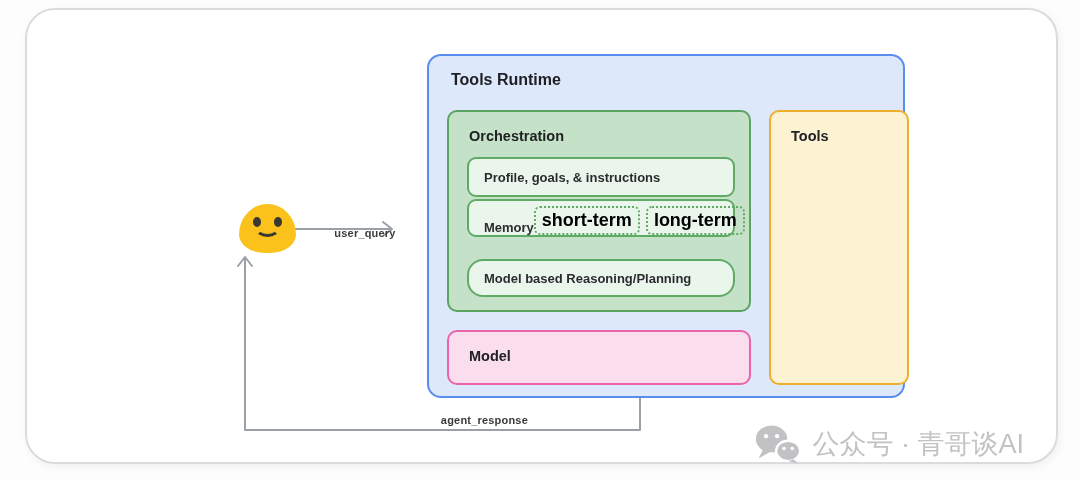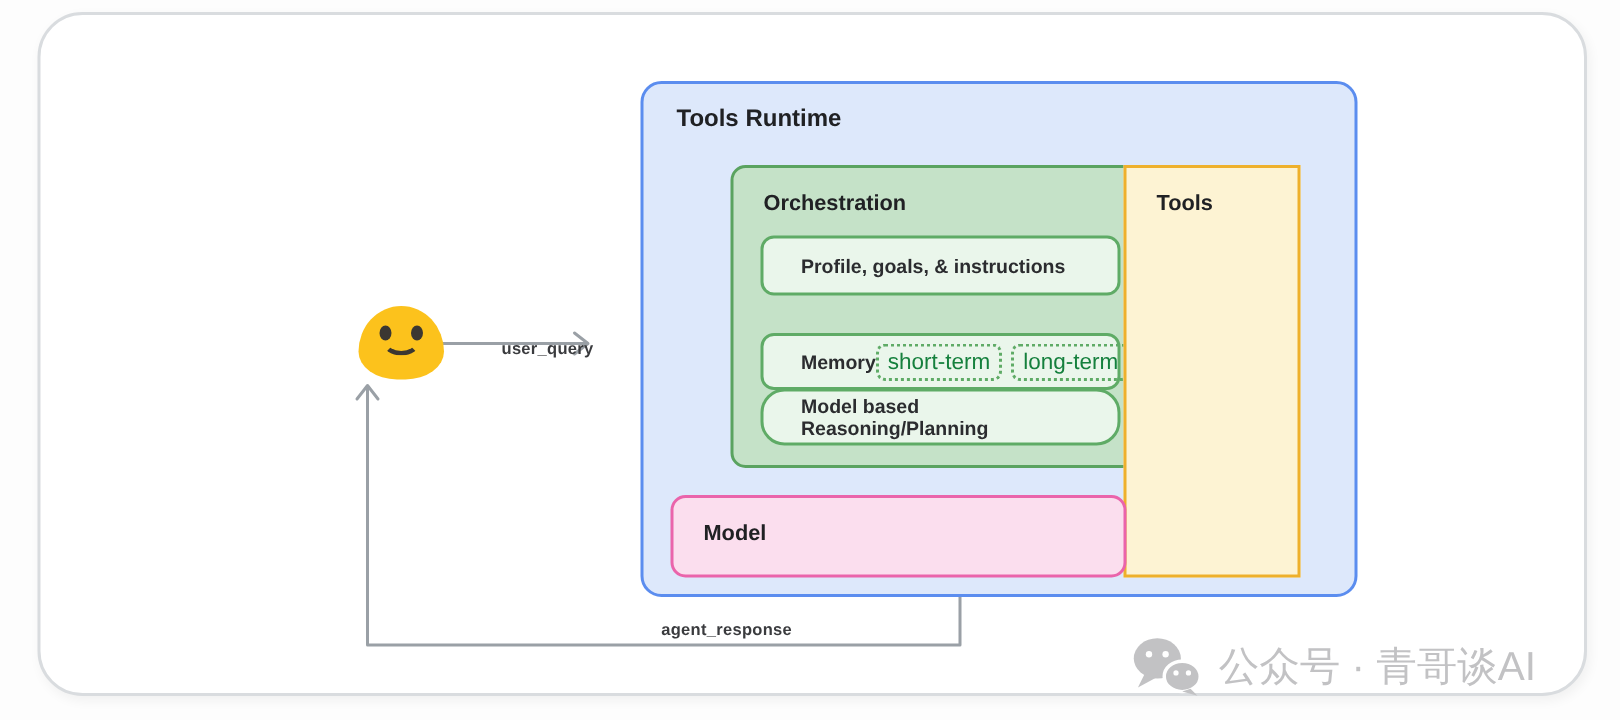--- a/index.html
+++ b/index.html
@@ -27,50 +27,50 @@
   .runtime-title {
     position:absolute; left:22px; top:15px;
     font-size:16px; font-weight:bold; color:var(--text-dark,#202124);
   }
 
   
   .orchestration {
     position:absolute; left:18px; top:54px; width:304px; height:202px;
     background:var(--orchestration-fill,#c5e2c8);
     border:2px solid var(--orchestration-border,#5aa360);
-    border-radius:10px; box-sizing:border-box;margin-left:40px;
+    border-radius:10px; box-sizing:border-box;
   }
   .orchestration-title, .tools-title, .model-title {
     position:absolute; left:20px; top:16px;
     font-size:14.5px; font-weight:bold; color:var(--text-dark,#202124);
   }
   .orch-item {
-    position:absolute; left:18px; width:240px;
+    position:absolute; left:18px; width:268px;
     background:var(--item-fill,#eaf6eb);
     border:2px solid var(--item-border,#5fab66);
     border-radius:9px; box-sizing:border-box;
-    display:flex; align-items:center; padding:0 25px;
+    display:flex; align-items:center; padding:0 15px;
     font-size:13px; font-weight:600; color:#2b2c2f;
   }
   .orch-item.row1 { top:45px;  height:40px; }
-  .orch-item.row2 { top:110px;  height:38px; }
+  .orch-item.row2 { top:87px;  height:38px;align-items:flex-end; }
   .orch-item.row3 { top:147px; height:38px;border-radius:16px; }
   .chip-group { margin-left:auto; display:flex; gap:6px; }
   .chip {
     border:2px dotted var(--item-border,#5fab66);
     border-radius:6px; padding:2px 6px;
-    font-size:15px; font-weight:400; color:#15803d; white-space:nowrap;
+    font-size:18px; font-weight:700; color:#000000; white-space:nowrap;
   }
 
   
   .tools {
-    position:absolute; left:320px; top:54px; width:118px; height:275px;
+    position:absolute; left:340px; top:54px; width:140px; height:275px;
     background:var(--tools-fill,#fdf3d3);
     border:2px solid var(--tools-border,#eeb02c);
-    border-radius:0; box-sizing:border-box;
+    border-radius:10px; box-sizing:border-box;
   }
 
   
   .model {
     position:absolute; left:18px; top:274px; width:304px; height:55px;
     background:var(--model-fill,#fbdeee);
     border:2px solid var(--model-border,#ea64ab);
     border-radius:10px; box-sizing:border-box;text-align:center;
   }
 

